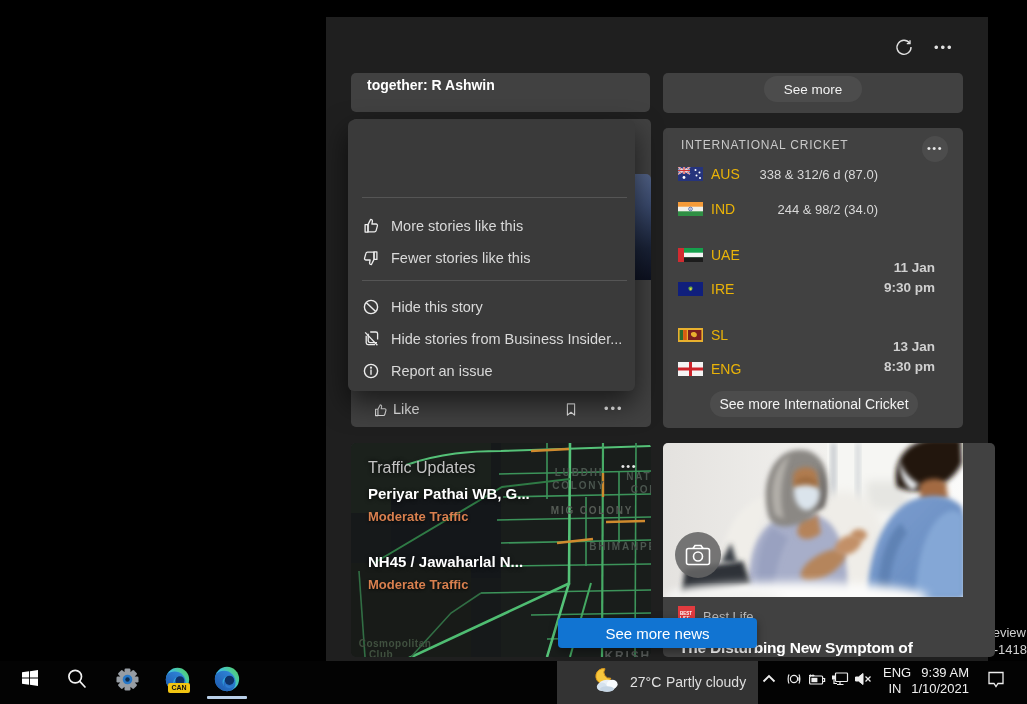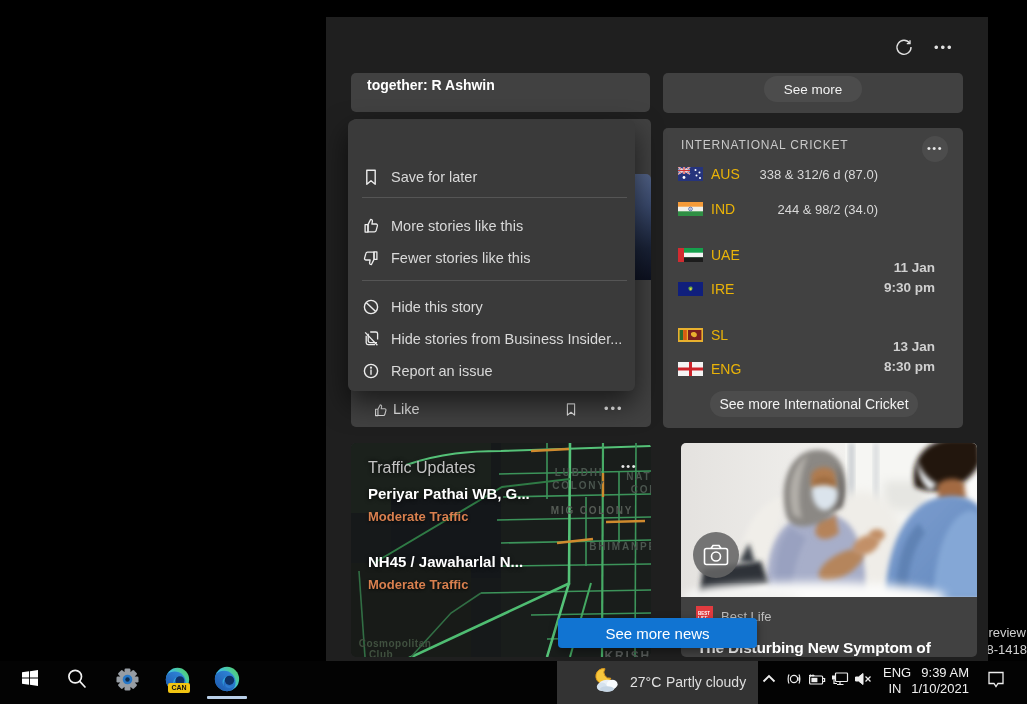--- a/index.html
+++ b/index.html
@@ -55,26 +55,20 @@
       <path d="M7 8.5 L9.6 3.4 c1.1 0 1.9 .9 1.7 2l-.5 2.6 h4.2 c1 0 1.7 .9 1.4 1.9l-1.3 4.6 c-.2 .8-.9 1.3-1.7 1.3 H7 Z M7 8.5 H4.2 V16 H7 Z" fill="none" stroke="#e8e8e8" stroke-width="1.3" stroke-linejoin="round"></path>
     </svg>
     <div style="position:absolute;left:42px;top:282px;color:#ececec;font-size:14.5px;">Like</div>
     <svg style="position:absolute;left:212px;top:282px;" width="16" height="17" viewBox="0 0 20 20">
       <path d="M5.5 3 h9 v14 l-4.5-3.6 L5.5 17 Z" fill="none" stroke="#e8e8e8" stroke-width="1.4" stroke-linejoin="round"></path>
     </svg>
     <div style="position:absolute;left:253px;top:282px;color:#ececec;font-size:13px;letter-spacing:2px;">•••</div>
   </div>
 
   <div class="menu" id="menu">
-    <div class="mi" style="top:41px;">
-      <svg width="20" height="20" viewBox="0 0 20 20" fill="none" stroke="#ececec" stroke-width="1.4" stroke-linejoin="round">
-        <path d="M5.8 3.2 h8.4 v14 l-4.2-3.4 -4.2 3.4 Z"></path>
-      </svg>
-      <span>Save for later</span>
-    </div>
     <div class="mdiv" style="top:77px;"></div>
     <div class="mi" style="top:90px;">
       <svg width="20" height="20" viewBox="0 0 20 20" fill="none" stroke="#ececec" stroke-width="1.3" stroke-linejoin="round">
         <path d="M7 8.6 L9.7 3.3 c1.1 0 1.9 .9 1.7 2l-.5 2.7 h4.1 c1 0 1.7 .9 1.4 1.9l-1.3 4.7 c-.2 .8-.9 1.3-1.7 1.3 H7 Z"></path>
         <path d="M7 8.6 H4.1 V16.1 H7 Z"></path>
       </svg>
       <span>More stories like this</span>
     </div>
     <div class="mi" style="top:122px;">
       <svg width="20" height="20" viewBox="0 0 20 20" fill="none" stroke="#ececec" stroke-width="1.3" stroke-linejoin="round">
@@ -234,21 +228,21 @@
       </g>
     </svg>
     <div style="position:absolute;left:17px;top:16px;color:#c3c3c3;font-size:16px;text-shadow:0 0 4px #000;">Traffic Updates</div>
     <div style="position:absolute;left:17px;top:42px;color:#fff;font-size:15px;font-weight:bold;text-shadow:0 1px 4px rgba(0,0,0,.8);">Periyar Pathai WB, G...</div>
     <div style="position:absolute;left:17px;top:66px;color:#d9804f;font-size:13px;font-weight:bold;text-shadow:0 1px 3px rgba(0,0,0,.8);">Moderate Traffic</div>
     <div style="position:absolute;left:17px;top:110px;color:#fff;font-size:15px;font-weight:bold;text-shadow:0 1px 4px rgba(0,0,0,.8);">NH45 / Jawaharlal N...</div>
     <div style="position:absolute;left:17px;top:134px;color:#d9804f;font-size:13px;font-weight:bold;text-shadow:0 1px 3px rgba(0,0,0,.8);">Moderate Traffic</div>
     <div style="position:absolute;left:270px;top:17px;color:#e8e8e8;font-size:11px;letter-spacing:1.5px;">•••</div>
   </div>
 
-  <div class="card" id="photocard" style="left:663px;top:443px;width:296px;height:214px;overflow:hidden;margin-left:18px;">
+  <div class="card" id="photocard" style="left:663px;top:443px;width:332px;height:214px;overflow:hidden;">
     <svg width="300" height="154" viewBox="0 0 300 154" style="position:absolute;left:0;top:0;">
       <defs>
         <linearGradient id="pbg" x1="0" y1="0" x2="1" y2="0">
           <stop offset="0" stop-color="#e4e2df"></stop>
           <stop offset="0.55" stop-color="#f2f1ee"></stop>
           <stop offset="1" stop-color="#fbfbfa"></stop>
         </linearGradient>
         <linearGradient id="scrub" x1="0" y1="0" x2="1" y2="1">
           <stop offset="0" stop-color="#7e9fd0"></stop>
           <stop offset="1" stop-color="#6288bd"></stop>

